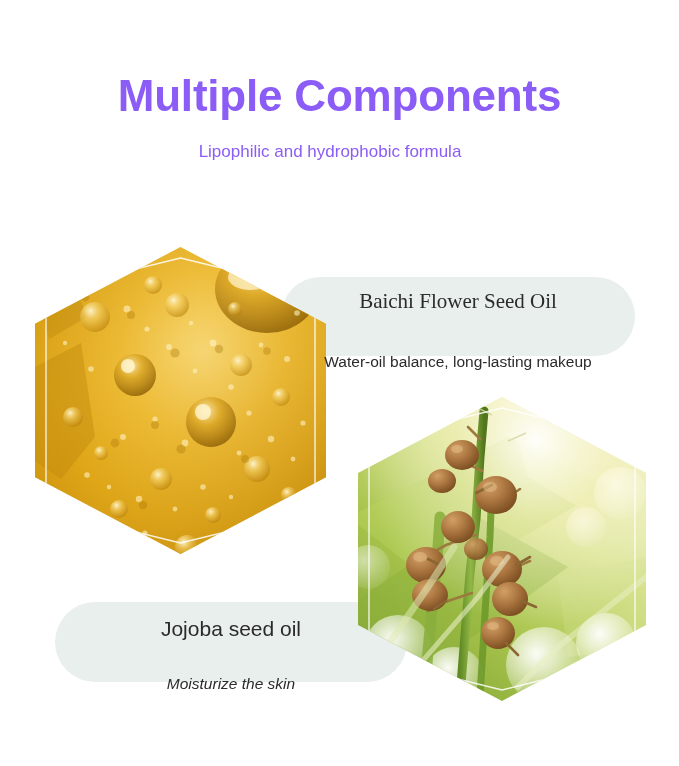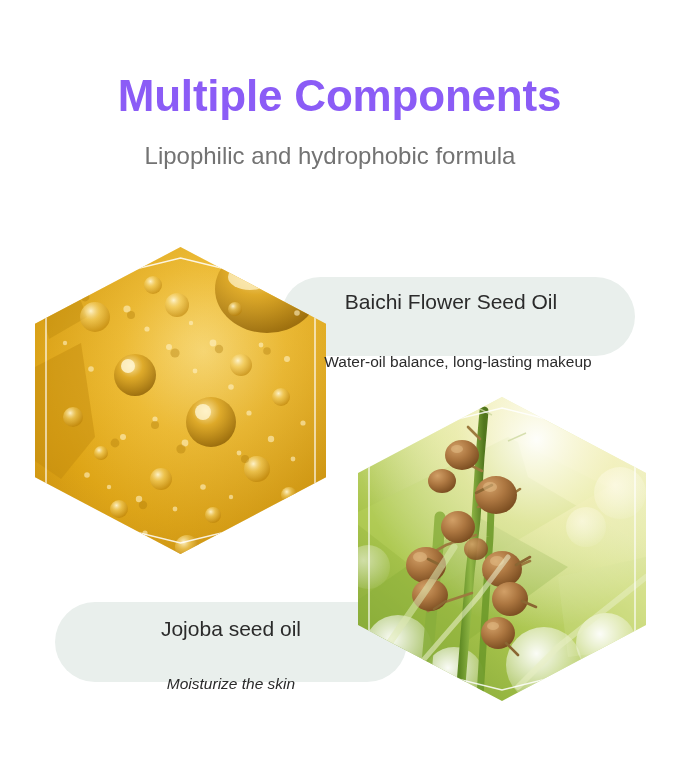--- a/index.html
+++ b/index.html
@@ -36,23 +36,23 @@
     font-weight: bold;
     letter-spacing: -0.2px;
     color: #8b5cf6;
     line-height: 1.08;
   }
   #page-subtitle {
     position: absolute;
     left: 0;
     top: 141px;
     width: 660px;
-    font-size: 24px;
+    font-size: 17px;
     font-weight: normal;
-    color: #737373;
+    color: #8b5cf6;
     line-height: 1.25;
   }
 
   
   .info-pill {
     position: absolute;
     background: #e9efec;
     border-radius: 999px;
   }
   #pill-baichi {
@@ -81,21 +81,21 @@
     font-size: 21px;
     font-weight: normal;
     line-height: 1.2;
   }
   .pill-sub {
     font-size: 15.5px;
     font-weight: normal;
     line-height: 1.2;
     margin-top: 28px;
   }
-  #baichi-title  { left: 274px; top: 289px; width: 354px; }
+  #baichi-title  { left: 281px; top: 289px; width: 354px; font-family: Liberation Serif, serif; }
   #baichi-sub    { left: 281px; top: 325px; width: 354px; }
   #jojoba-title  { left: 55px;  top: 616px; width: 352px; }
   #jojoba-sub    { left: 55px;  top: 647px; width: 352px; font-style: italic; }
 
   
   .hex {
     position: absolute;
     overflow: hidden;
     -webkit-clip-path: polygon(50% 0%, 100% 25%, 100% 75%, 50% 100%, 0% 75%, 0% 25%);
     clip-path: polygon(50% 0%, 100% 25%, 100% 75%, 50% 100%, 0% 75%, 0% 25%);

